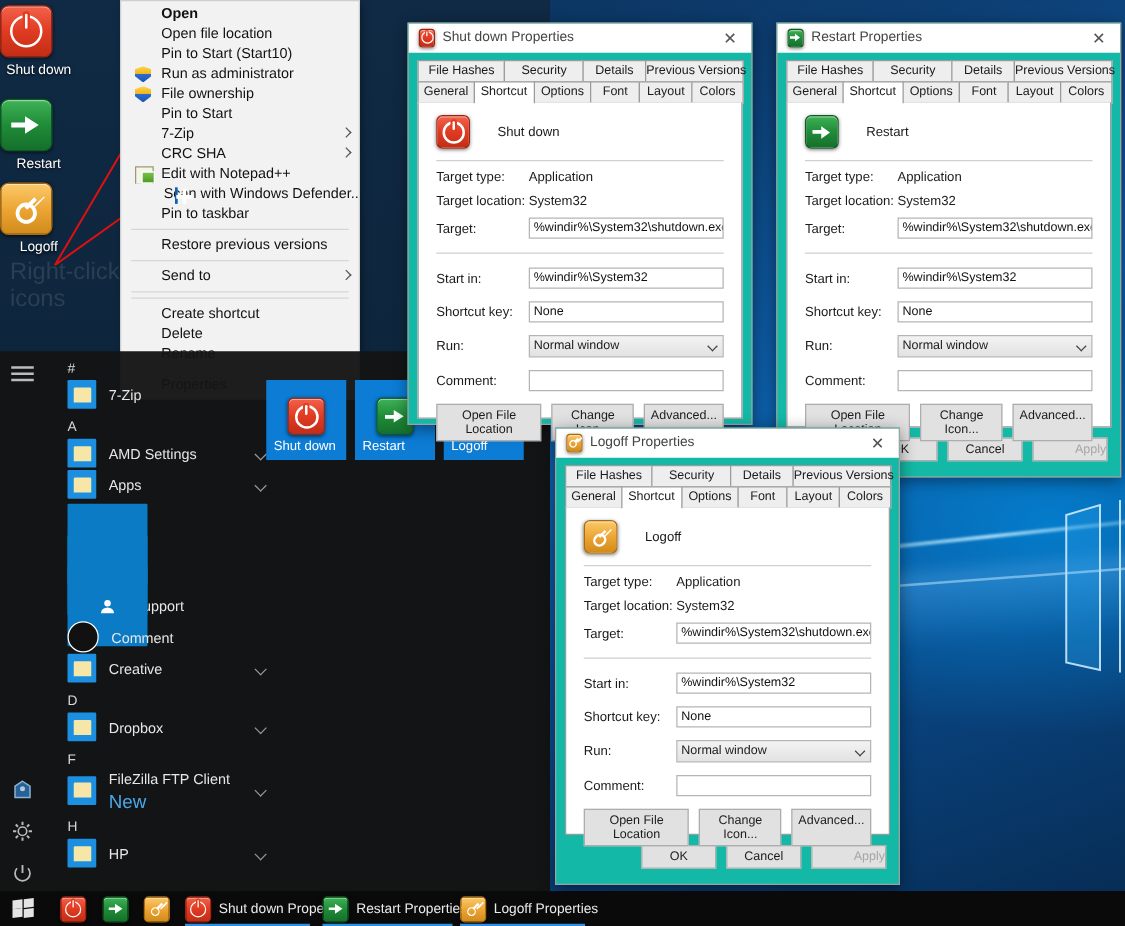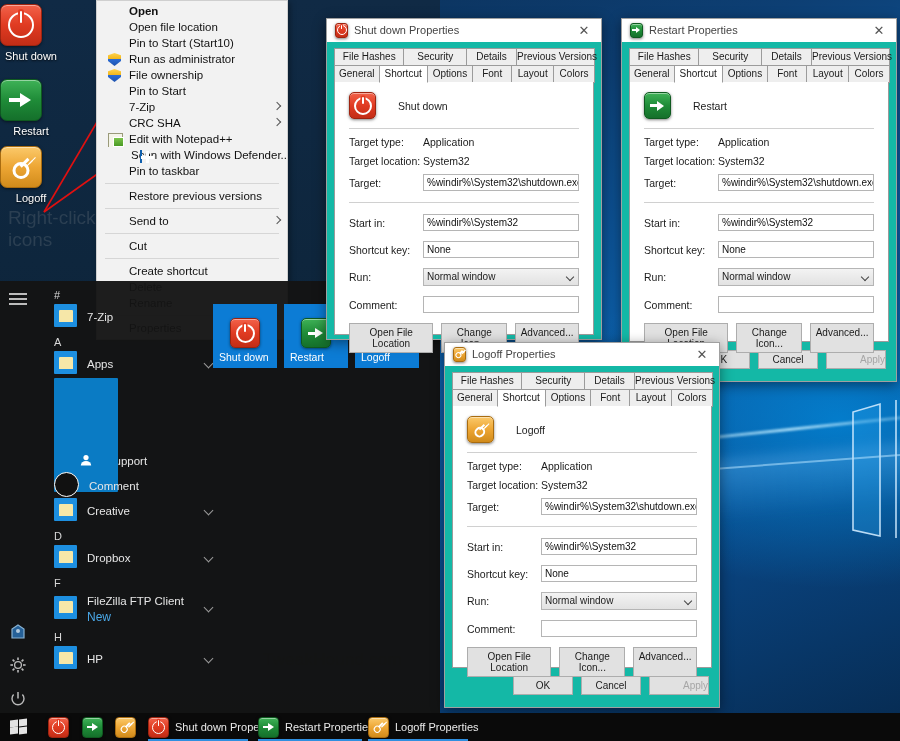--- a/index.html
+++ b/index.html
@@ -145,21 +145,21 @@
 
   #applist { position:absolute; left:38px; top:0; width:190px; height:432px; overflow:hidden; }
   .alpha-head { color:#d8d8d8; font-size:11px; padding:8px 0 2px 16px; }
   .app-row { height:25px; display:flex; align-items:center; padding-left:16px; position:relative; }
   .app-ic { width:23px; height:23px; border-radius:1px; flex:0 0 23px; display:flex; align-items:center; justify-content:center; }
   .app-ic.folder { background:#1d8fe0; }
   .app-ic.folder::after { content:""; width:14px; height:12px; background:#f6e7a8; border-radius:1px 1px 0 0; }
   .app-ic.tile { background:#0a7bc4; color:#fff; font-size:12px; display:flex; align-items:center; justify-content:center;}
   .app-ic.dark { background:#111; border:1.4px solid #fff; border-radius:50%; }
   .app-name { color:#e6e6e6; font-size:11.5px; margin-left:10px; line-height:12px;}
-  .app-sub { color:#4aa8e8; font-size:12px; margin-left:10px; display:block; margin-top:1px;}
+  .app-sub { color:#4aa8e8; font-size:15px; margin-left:10px; display:block; margin-top:1px;}
   .chev-dn {
     position:absolute; right:16px; top:10px; width:6px; height:6px;
     border-right:1.3px solid #9a9a9a; border-bottom:1.3px solid #9a9a9a; transform: rotate(45deg);
   }
 
   #tiles { position:absolute; left:213px; top:23px; width:227px; height:80px; }
   .tile {
     position:absolute; width:64px; height:64px; background:#0c7cd5;
     color:#fff; font-size:10.5px;
   }
@@ -361,21 +361,20 @@
     </div>
     <div class="ctx-item"><span>Pin to taskbar</span></div>
     <div class="ctx-sep"></div>
     <div class="ctx-item"><span>Restore previous versions</span></div>
     <div class="ctx-sep"></div>
     <div class="ctx-item">
       <span>Send to</span>
       <span class="ctx-arrow"></span>
     </div>
     <div class="ctx-sep"></div>
-    <div class="ctx-item"><span>Cut</span></div>
     <div class="ctx-sep"></div>
     <div class="ctx-item"><span>Create shortcut</span></div>
     <div class="ctx-item"><span>Delete</span></div>
     <div class="ctx-item"><span>Rename</span></div>
     <div class="ctx-sep"></div>
     <div class="ctx-item"><span>Properties</span></div>
   </div>
 
   <div id="startmenu">
     <div id="start-rail">
@@ -417,20 +416,25 @@
 
       <div class="alpha-head">#</div>
       <div class="app-row">
         <div class="app-ic folder"></div>
         <div><span class="app-name">7-Zip</span></div>
       </div>
 
       <div class="alpha-head">A</div>
       <div class="app-row">
         <div class="app-ic folder"></div>
+        <div><span class="app-name">AMD Settings</span></div>
+        <span class="chev-dn"></span>
+      </div>
+      <div class="app-row">
+        <div class="app-ic folder"></div>
         <div><span class="app-name">Apps</span></div>
         <span class="chev-dn"></span>
       </div>
 
       <div class="alpha-head">C</div>
       <div class="app-row">
         <div class="app-ic tile">
           <svg width="14" height="14" viewBox="0 0 14 14">
               <rect x="2" y="1" width="10" height="12" fill="none" stroke="#fff" stroke-width="1"></rect>
               <rect x="3.5" y="2.5" width="7" height="2.4" fill="#fff"></rect>

